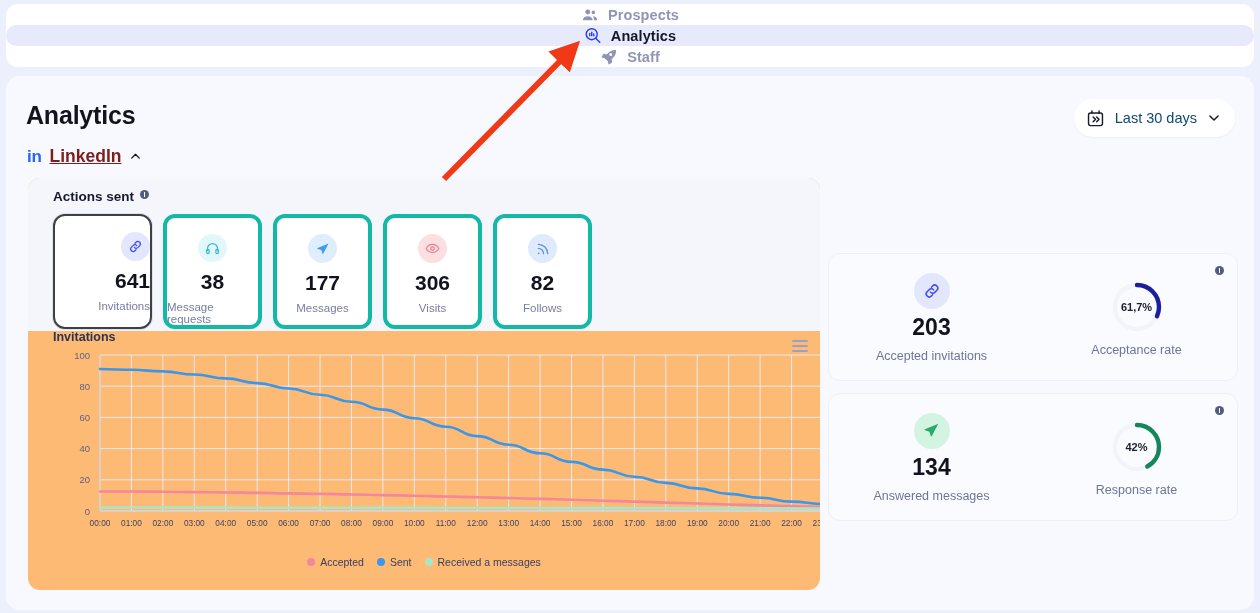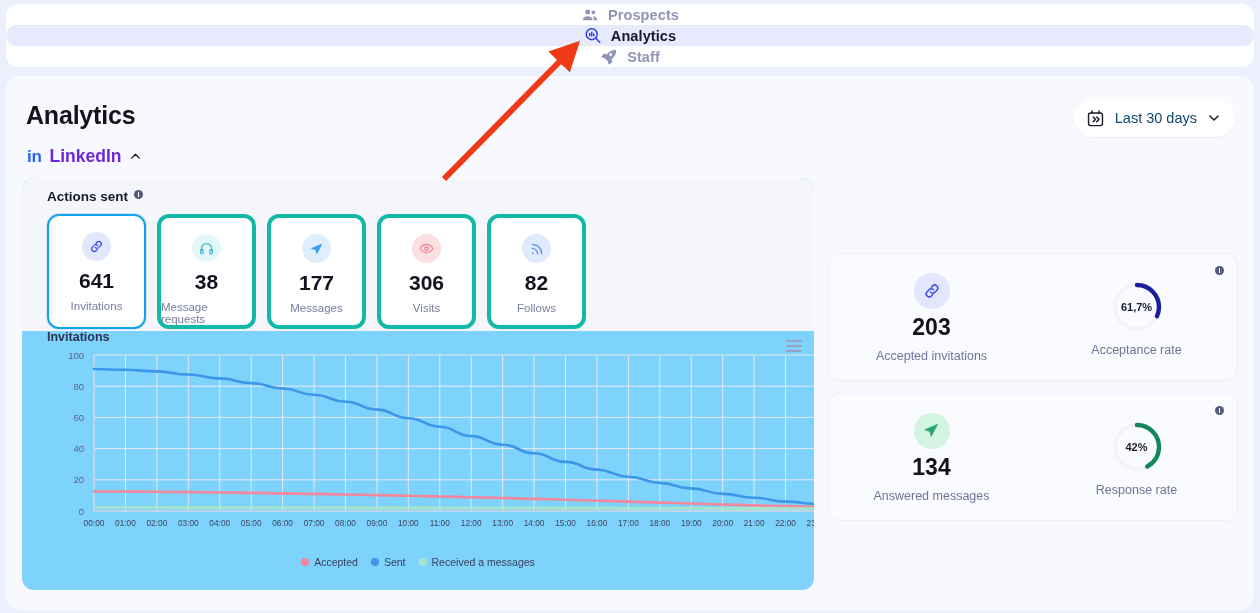--- a/index.html
+++ b/index.html
@@ -50,27 +50,27 @@
   .daterange .chev { width:14px; height:14px; display:block; }
 
   .network {
     position: absolute; left: 21px; top: 70px;
     display: flex; align-items: center; gap: 8px; cursor: pointer;
   }
   .network .li {
     font-size: 17px; font-weight: 800; color: #2563ff;
     font-family: "Liberation Sans", sans-serif; letter-spacing:-.3px;
   }
-  .network .nname { font-size: 17.5px; font-weight: 700; color: #6d28d9; }
+  .network .nname { font-size: 17.5px; font-weight: 700; color: #7f1d1d; text-decoration: underline; }
   .network .caret { width: 13px; height: 13px; }
 
   
   .left-card {
-    position: absolute; left: 16px; top: 102px; width: 792px; height: 412px;
-    background: #7dd3fc; border-radius: 12px;
+    position: absolute; left: 22px; top: 102px; width: 792px; height: 412px;
+    background: #fdba74; border-radius: 12px;
   }
   .actions-zone {
     position:absolute; left:0; top:0; width:792px; height:153px;
     background:#f4f6fc; border-radius:12px 12px 0 0;
   }
   .actions-title {
     position:absolute; left:25px; top:11px;
     display:flex; align-items:flex-start; gap:6px;
     font-size:13.5px; font-weight:700; color:#16192c;
   }
@@ -82,21 +82,21 @@
     content:""; position:absolute; left:4px; top:2px; width:1px; height:5px; background:#fff;
   }
 
   .cards { position:absolute; left:25px; top:36px; display:flex; gap:11px; }
   .mcard {
     width:99px; height:115px; background:#ffffff; border-radius:12px;
     display:flex; flex-direction:column; align-items:center;
     padding-top:16px; border:4px solid #14b8a6;
     box-shadow:0 1px 2px rgba(30,35,80,.04); cursor:pointer;
   }
-  .mcard.sel { border:2px solid #0ea5e9; box-shadow:0 0 0 1px rgba(47,60,224,.12); }
+  .mcard.sel { border:2px solid #404040; box-shadow:0 0 0 1px rgba(47,60,224,.12);align-items:flex-end; }
   .mcard .badge {
     width:29px; height:29px; border-radius:50%;
     display:flex; align-items:center; justify-content:center; margin-bottom:9px;
   }
   .mcard .badge svg { display:block; }
   .mcard .val { font-size:21px; font-weight:700; color:#12131f; line-height:1; }
   .mcard .lbl { font-size:11.5px; color:#777ea0; margin-top:9px; }
 
   
   .chart-wrap { position:absolute; left:0; top:153px; width:792px; height:259px; }

